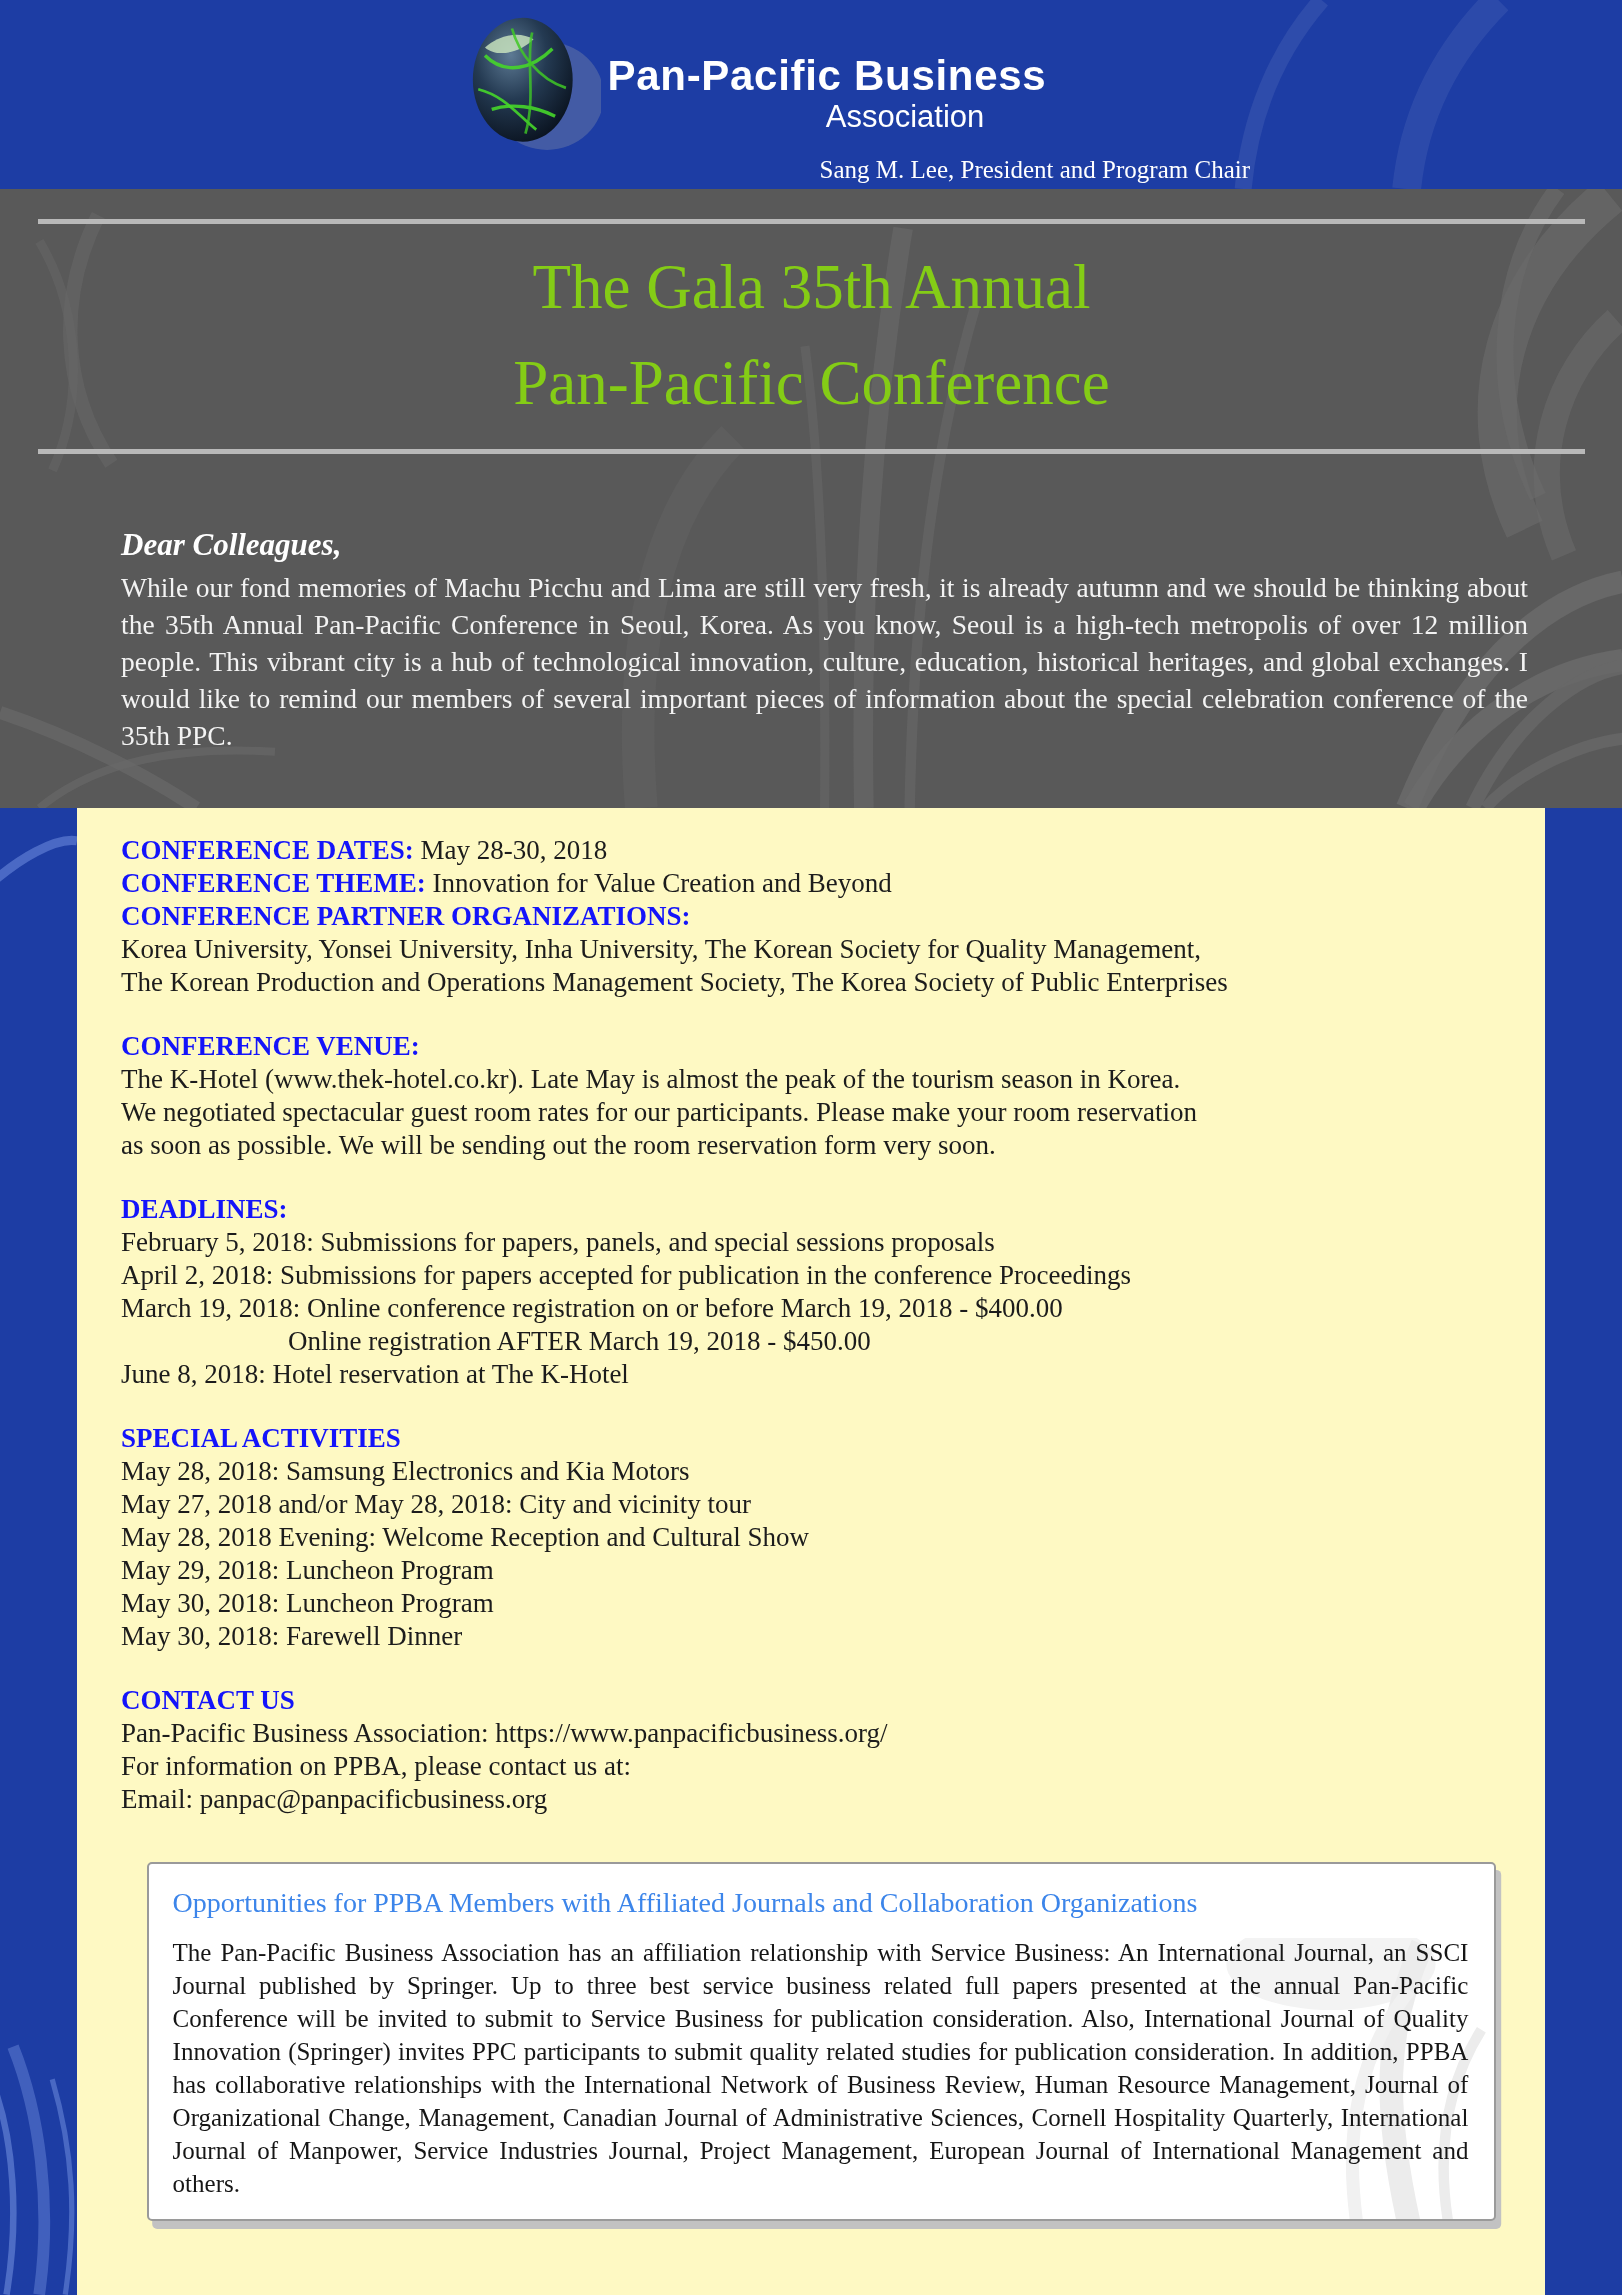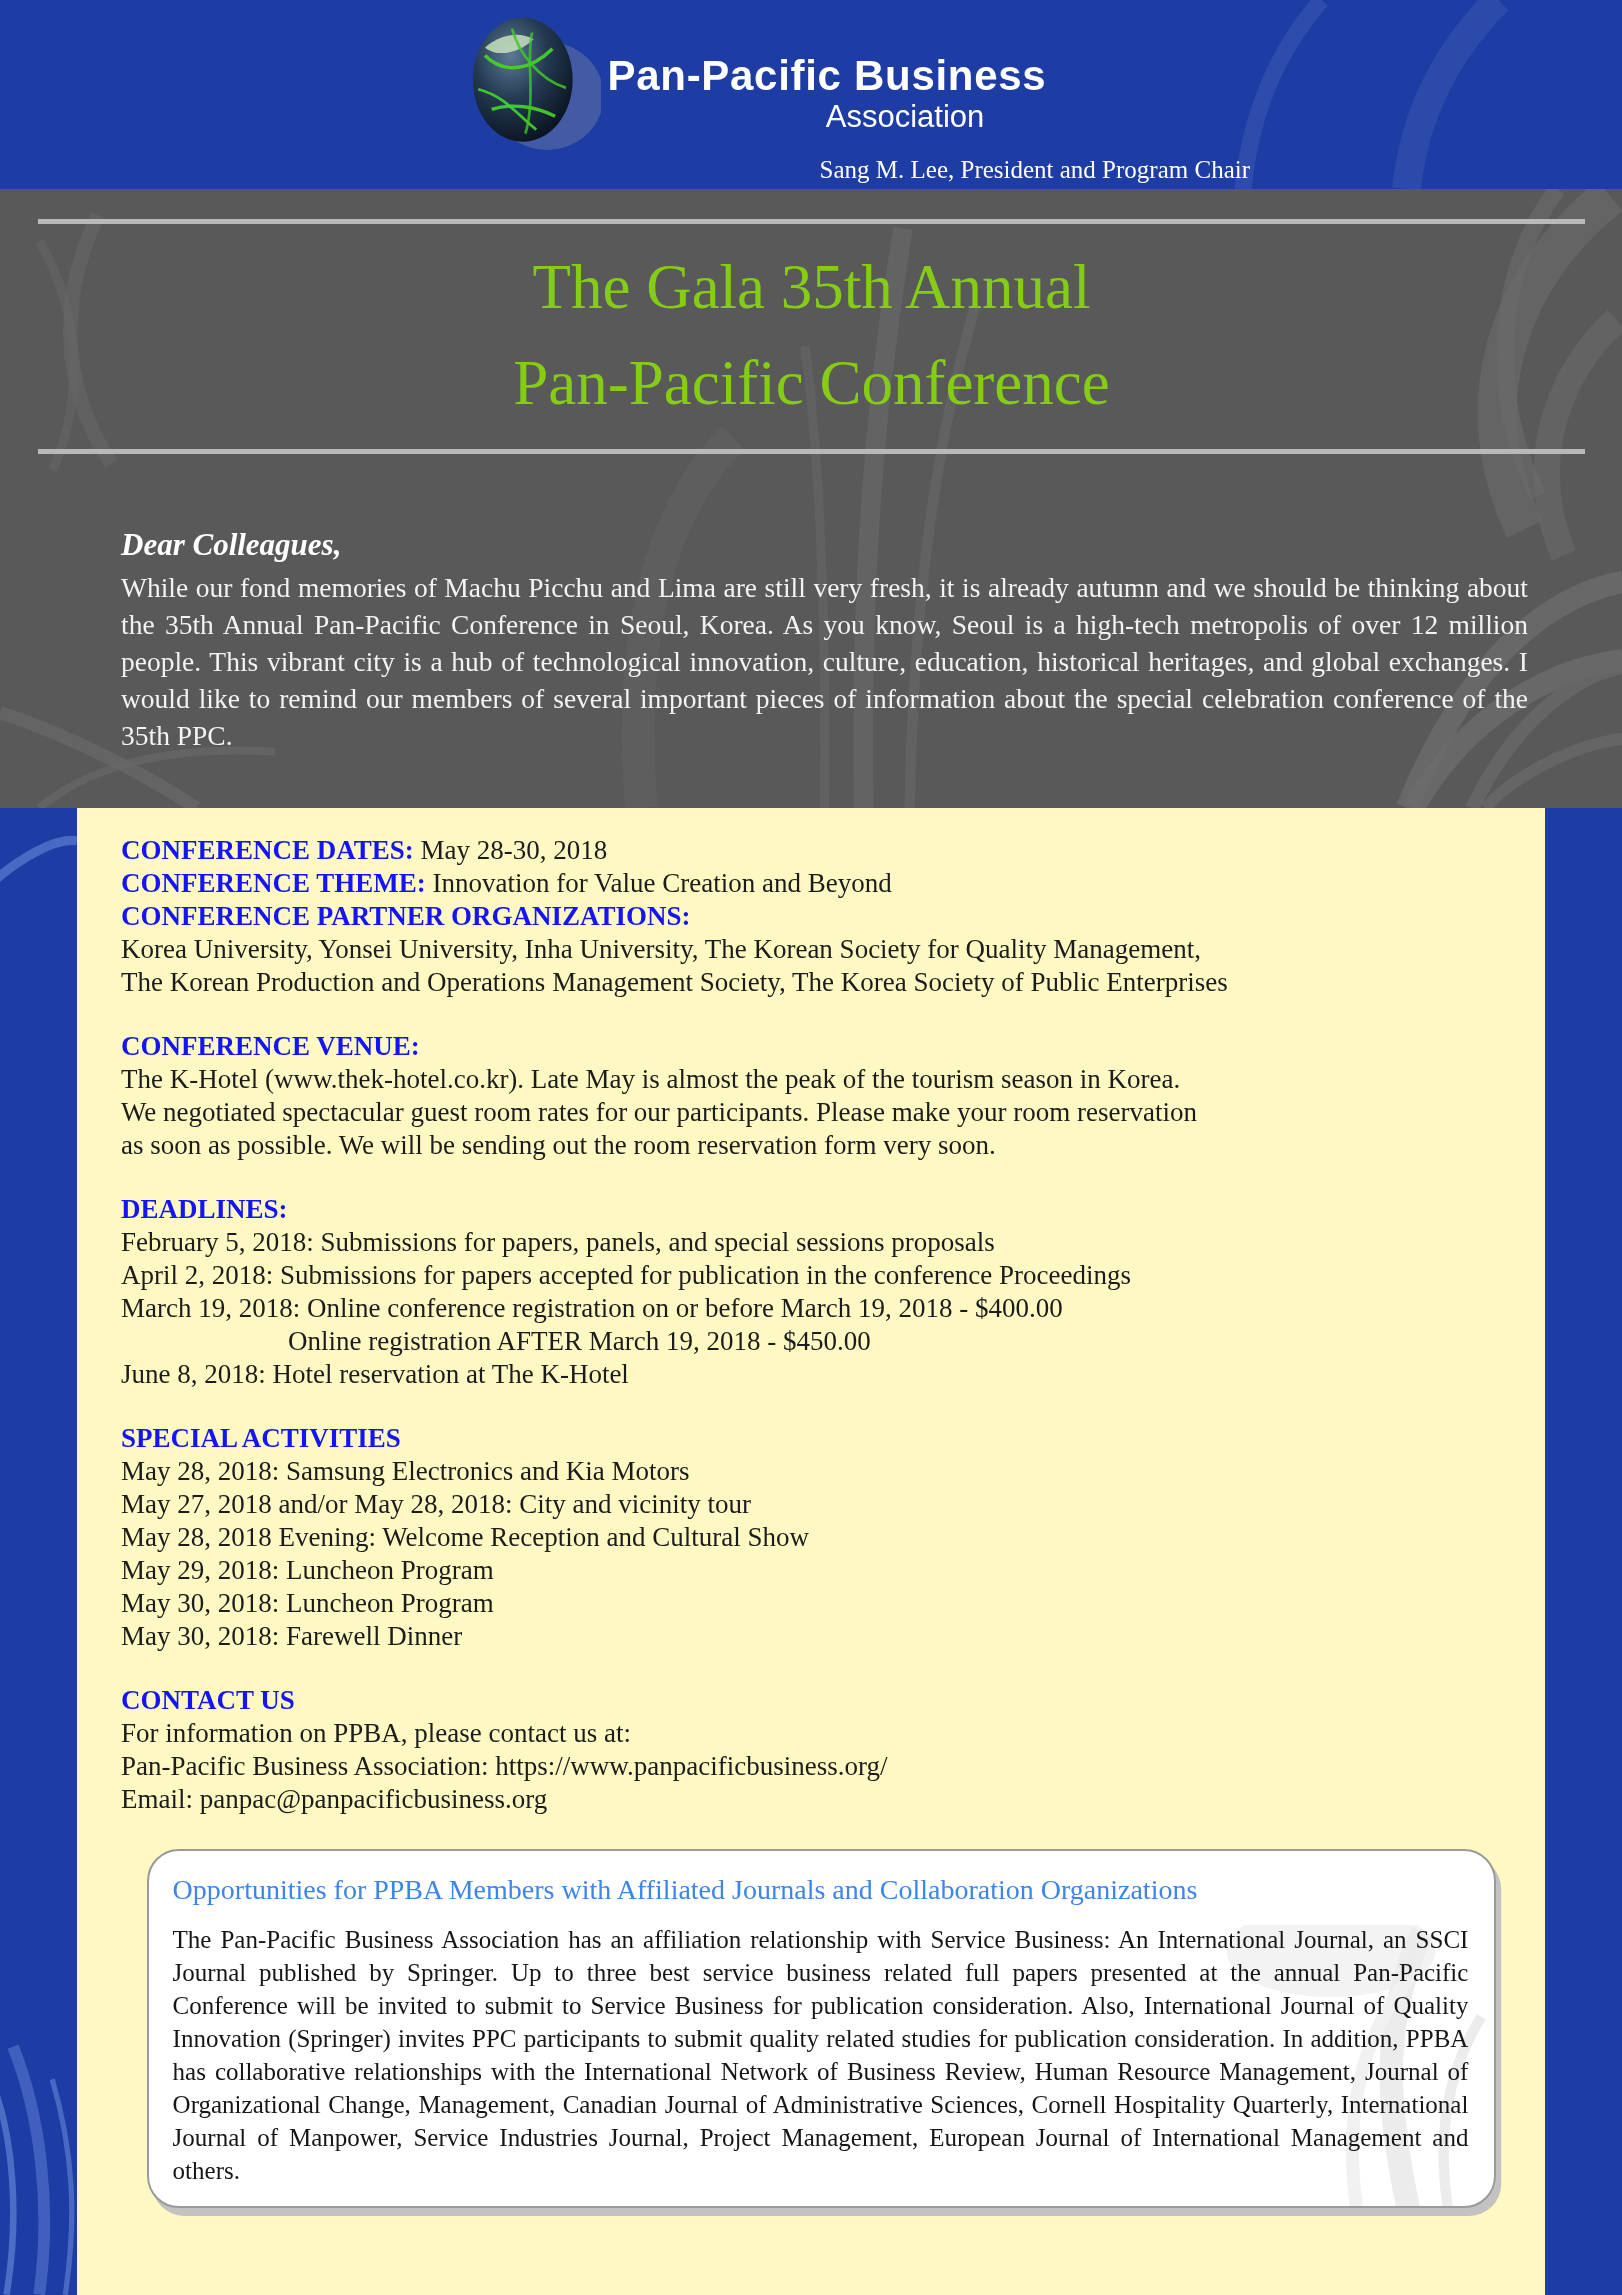--- a/index.html
+++ b/index.html
@@ -75,24 +75,24 @@
   }
   .details { padding: 26px 19.6px 0 44px; }
   .dsection { margin-bottom: 31px; }
   .line { font-size: 27px; line-height: 33px; color: #1c1c1c; white-space: nowrap; }
   .line .lbl { color: #1414fa; font-weight: 700; }
   .line.indent { padding-left: 167px; }
 
   
   .journals-box {
     position: relative;
-    margin: 33px 29px 0 26px;
+    margin: 46px 29px 0 26px;
     background: #ffffff;
     border: 2.6px solid #9a9a9a;
-    border-radius: 32px;
+    border-radius: 5px;
     box-shadow: 5.2px 7.9px 0 #c2c2c2;
     padding: 15.7px 26px 19.6px 23.6px;
     overflow: hidden;
   }
   .box-decor { position: absolute; right: -6.5px; bottom: -6.5px; pointer-events: none; }
   .box-heading {
     position: relative; z-index: 1;
     color: #3c85ea; font-size: 28px; line-height: 34px;
     font-weight: 400; margin: 6.5px 0 15.7px 0;
   }
@@ -208,22 +208,22 @@
         <div class="line"><span>May 28, 2018: Samsung Electronics and Kia Motors</span></div>
         <div class="line"><span>May 27, 2018 and/or May 28, 2018: City and vicinity tour</span></div>
         <div class="line"><span>May 28, 2018 Evening: Welcome Reception and Cultural Show</span></div>
         <div class="line"><span>May 29, 2018: Luncheon Program</span></div>
         <div class="line"><span>May 30, 2018: Luncheon Program</span></div>
         <div class="line"><span>May 30, 2018: Farewell Dinner</span></div>
       </div>
 
       <div class="dsection">
         <div class="line"><span class="lbl">CONTACT US</span></div>
+        <div class="line"><span>Pan-Pacific Business Association: https://www.panpacificbusiness.org/</span></div>
         <div class="line"><span>For information on PPBA, please contact us at:</span></div>
-        <div class="line"><span>Pan-Pacific Business Association: https://www.panpacificbusiness.org/</span></div>
         <div class="line"><span>Email: panpac@panpacificbusiness.org</span></div>
       </div>
 
       <div class="journals-box">
         <svg class="box-decor" width="497" height="288" viewBox="0 0 760 440">
           <ellipse cx="500" cy="40" rx="160" ry="70" fill="#f3f3f3"></ellipse>
           <path d="M620,440 C580,260 580,140 640,10" stroke="#ececec" stroke-width="36" fill="none"></path>
           <path d="M540,440 C520,300 540,180 620,80" stroke="#f1f1f1" stroke-width="20" fill="none"></path>
           <path d="M680,440 C660,320 680,220 730,140" stroke="#ececec" stroke-width="16" fill="none"></path>
         </svg>

